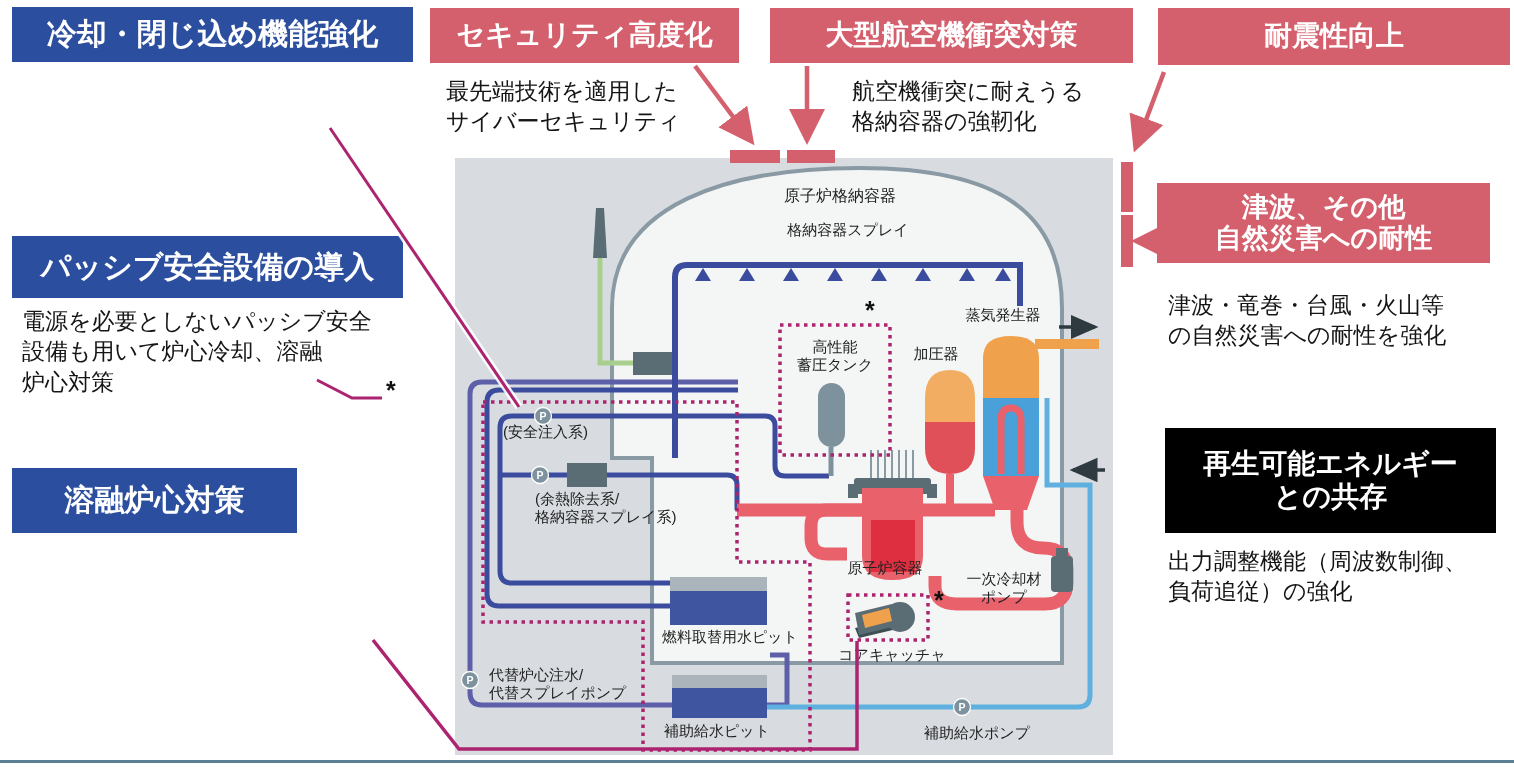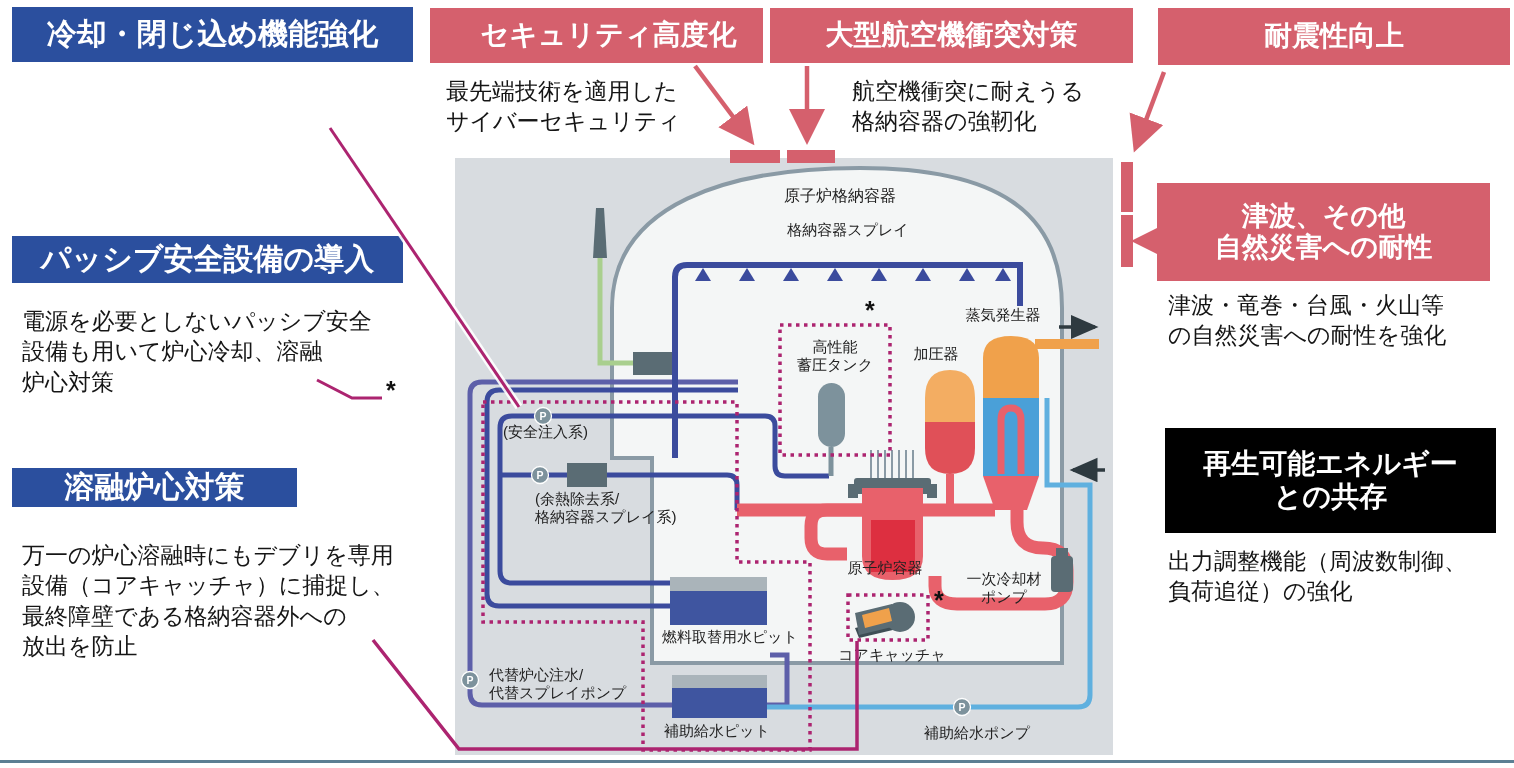--- a/index.html
+++ b/index.html
@@ -19,43 +19,39 @@
   .overlay{position:absolute;left:0;top:0;pointer-events:none;}
   .bottom-rule{position:absolute;left:0;top:760px;width:1514px;height:3px;background:#5b7f93;}
 </style>
 </head>
 <body>
 
 <div class="stage">
 
   <div class="hbox blue" style="left:12px;top:7px;width:401px;height:55px;font-size:30px;text-align:right;">冷却・閉じ込め機能強化</div>
 
-  <div class="hbox blue" style="left:12px;top:236px;width:391px;height:47px;font-size:30px;">パッシブ安全設備の導入</div>
+  <div class="hbox blue" style="left:12px;top:236px;width:391px;height:62px;font-size:30px;">パッシブ安全設備の導入</div>
   <div class="btxt" style="left:22px;top:306px;width:420px;">電源を必要としないパッシブ安全
 設備も用いて炉心冷却、溶融
 炉心対策</div>
   <div class="star" style="left:386px;top:376px;">*</div>
 
-  <div class="hbox blue" style="left:12px;top:468px;width:285px;height:39px;font-size:30px;">溶融炉心対策</div>
-  <div class="btxt" style="left:22px;top:540px;width:440px;">万一の炉心溶融時にもデブリを専用
-設備（コアキャッチャ）に捕捉し、
-最終障壁である格納容器外への
-放出を防止</div>
-
-  <div class="hbox red" style="left:430px;top:8px;width:309px;height:55px;font-size:28px;padding-left:24px;">セキュリティ高度化</div>
+  <div class="hbox blue" style="left:12px;top:468px;width:285px;height:65px;font-size:30px;">溶融炉心対策</div>
+
+  <div class="hbox red" style="left:430px;top:8px;width:309px;height:55px;font-size:28px;">セキュリティ高度化</div>
   <div class="btxt" style="left:446px;top:76px;width:280px;">最先端技術を適用した
 サイバーセキュリティ</div>
 
   <div class="hbox red" style="left:770px;top:8px;width:363px;height:55px;font-size:28px;">大型航空機衝突対策</div>
   <div class="btxt" style="left:852px;top:76px;width:280px;">航空機衝突に耐えうる
 格納容器の強靭化</div>
 
   <div class="hbox red" style="left:1158px;top:8px;width:352px;height:57px;font-size:28px;">耐震性向上</div>
 
-  <div class="hbox red" style="left:1157px;top:183px;width:333px;height:98px;font-size:27px;">津波、その他
+  <div class="hbox red" style="left:1157px;top:183px;width:333px;height:80px;font-size:27px;">津波、その他
 自然災害への耐性</div>
   <div class="btxt" style="left:1168px;top:290px;width:345px;">津波・竜巻・台風・火山等
 の自然災害への耐性を強化</div>
 
   <div class="hbox green" style="left:1157px;top:428px;width:331px;height:105px;font-size:28px;">再生可能エネルギー
 との共存</div>
   <div class="btxt" style="left:1168px;top:546px;width:345px;">出力調整機能（周波数制御、
 負荷追従）の強化</div>
 
   <div class="panel">

